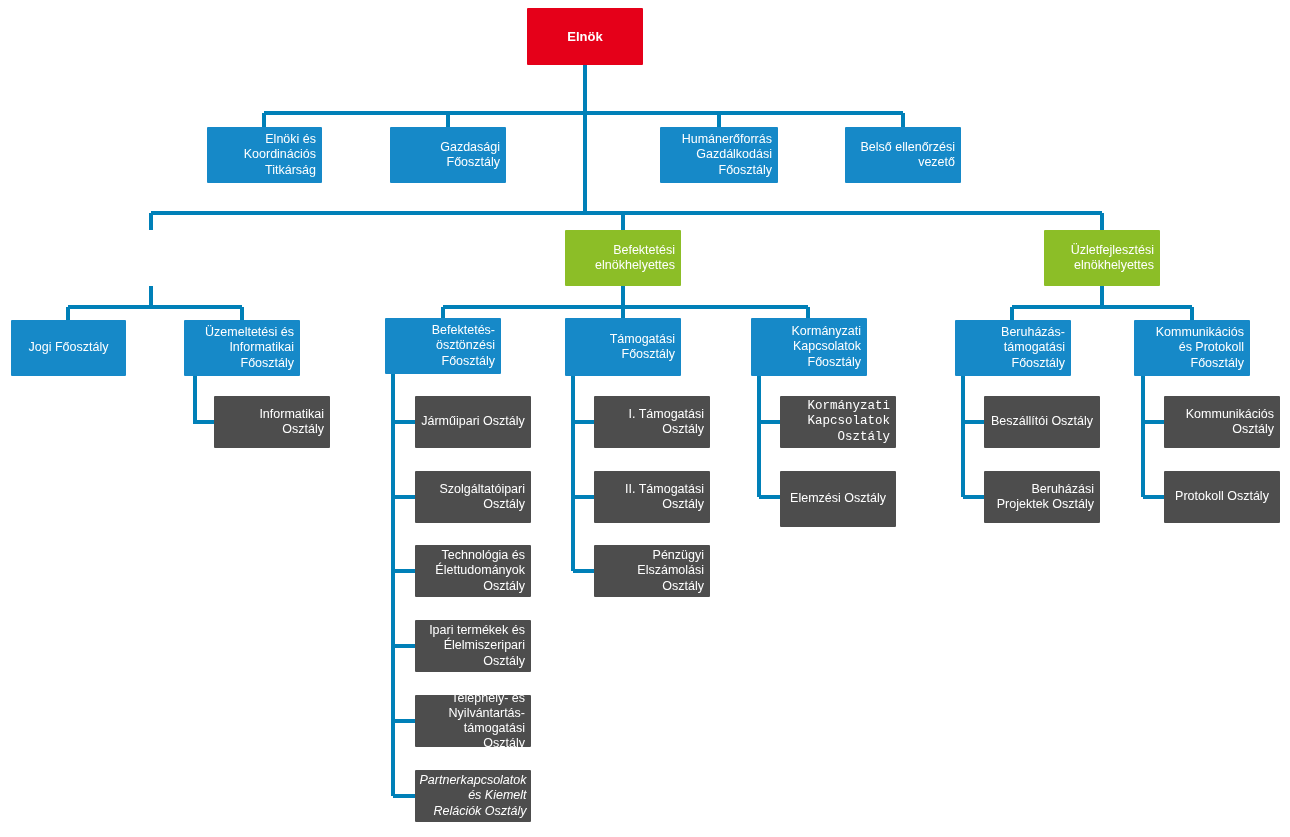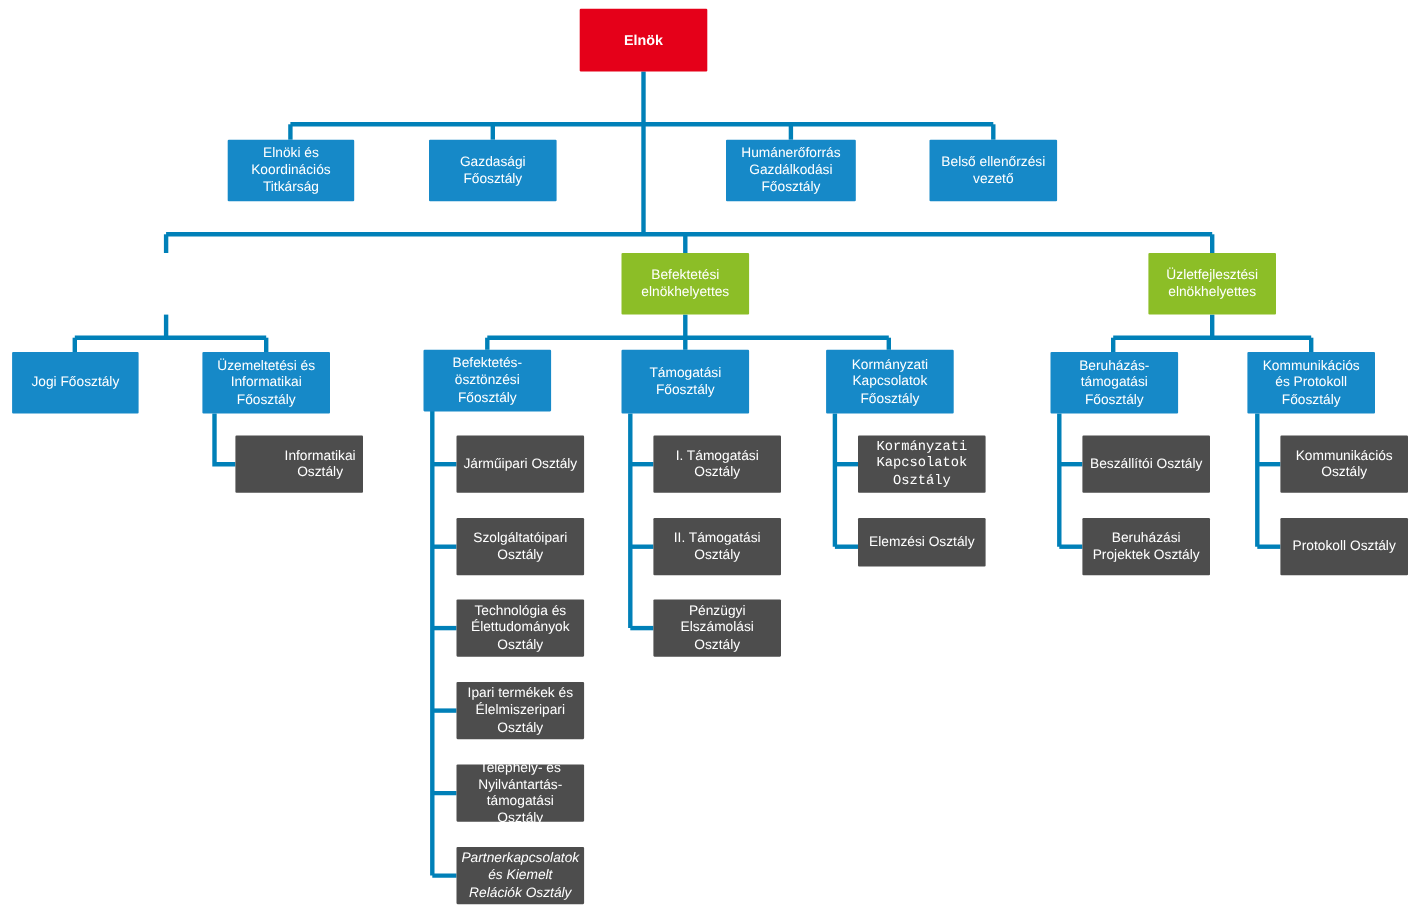--- a/index.html
+++ b/index.html
@@ -19,21 +19,21 @@
     left:0; top:0;
     width:1290px; height:837px;
     pointer-events:none;
   }
   .node{
     position:absolute;
     box-sizing:border-box;
     display:flex;
     align-items:center;
     justify-content:center;
-    text-align:center;
+    text-align:right;
     color:#ffffff;
     line-height:1.22;
     padding:4px 6px;
     border-radius:1px;
     z-index:2;
   }
   .node span{display:block;}
   .n-red{background:#E50019;font-size:13px;font-weight:bold;}
   .n-blue{background:#1689C8;font-size:12.5px;}
   .n-green{background:#8CBE27;font-size:12.5px;}
@@ -180,21 +180,21 @@
   <div class="node n-gray" style="left:594px; top:471px; width:116px; height:52px;">
     <span>II. Támogatási Osztály</span>
   </div>
   <div class="node n-gray" style="left:594px; top:545px; width:116px; height:52px;">
     <span>Pénzügyi Elszámolási Osztály</span>
   </div>
 
   <div class="node n-gray" style="left:780px; top:396px; width:116px; height:52px;font-family:Liberation Mono, monospace;">
     <span>Kormányzati Kapcsolatok Osztály</span>
   </div>
-  <div class="node n-gray" style="left:780px; top:471px; width:116px; height:44px;">
+  <div class="node n-gray" style="left:780px; top:471px; width:116px; height:56px;">
     <span>Elemzési Osztály</span>
   </div>
 
   <div class="node n-gray" style="left:984px; top:396px; width:116px; height:52px;">
     <span>Beszállítói Osztály</span>
   </div>
   <div class="node n-gray" style="left:984px; top:471px; width:116px; height:52px;">
     <span>Beruházási Projektek Osztály</span>
   </div>
 

